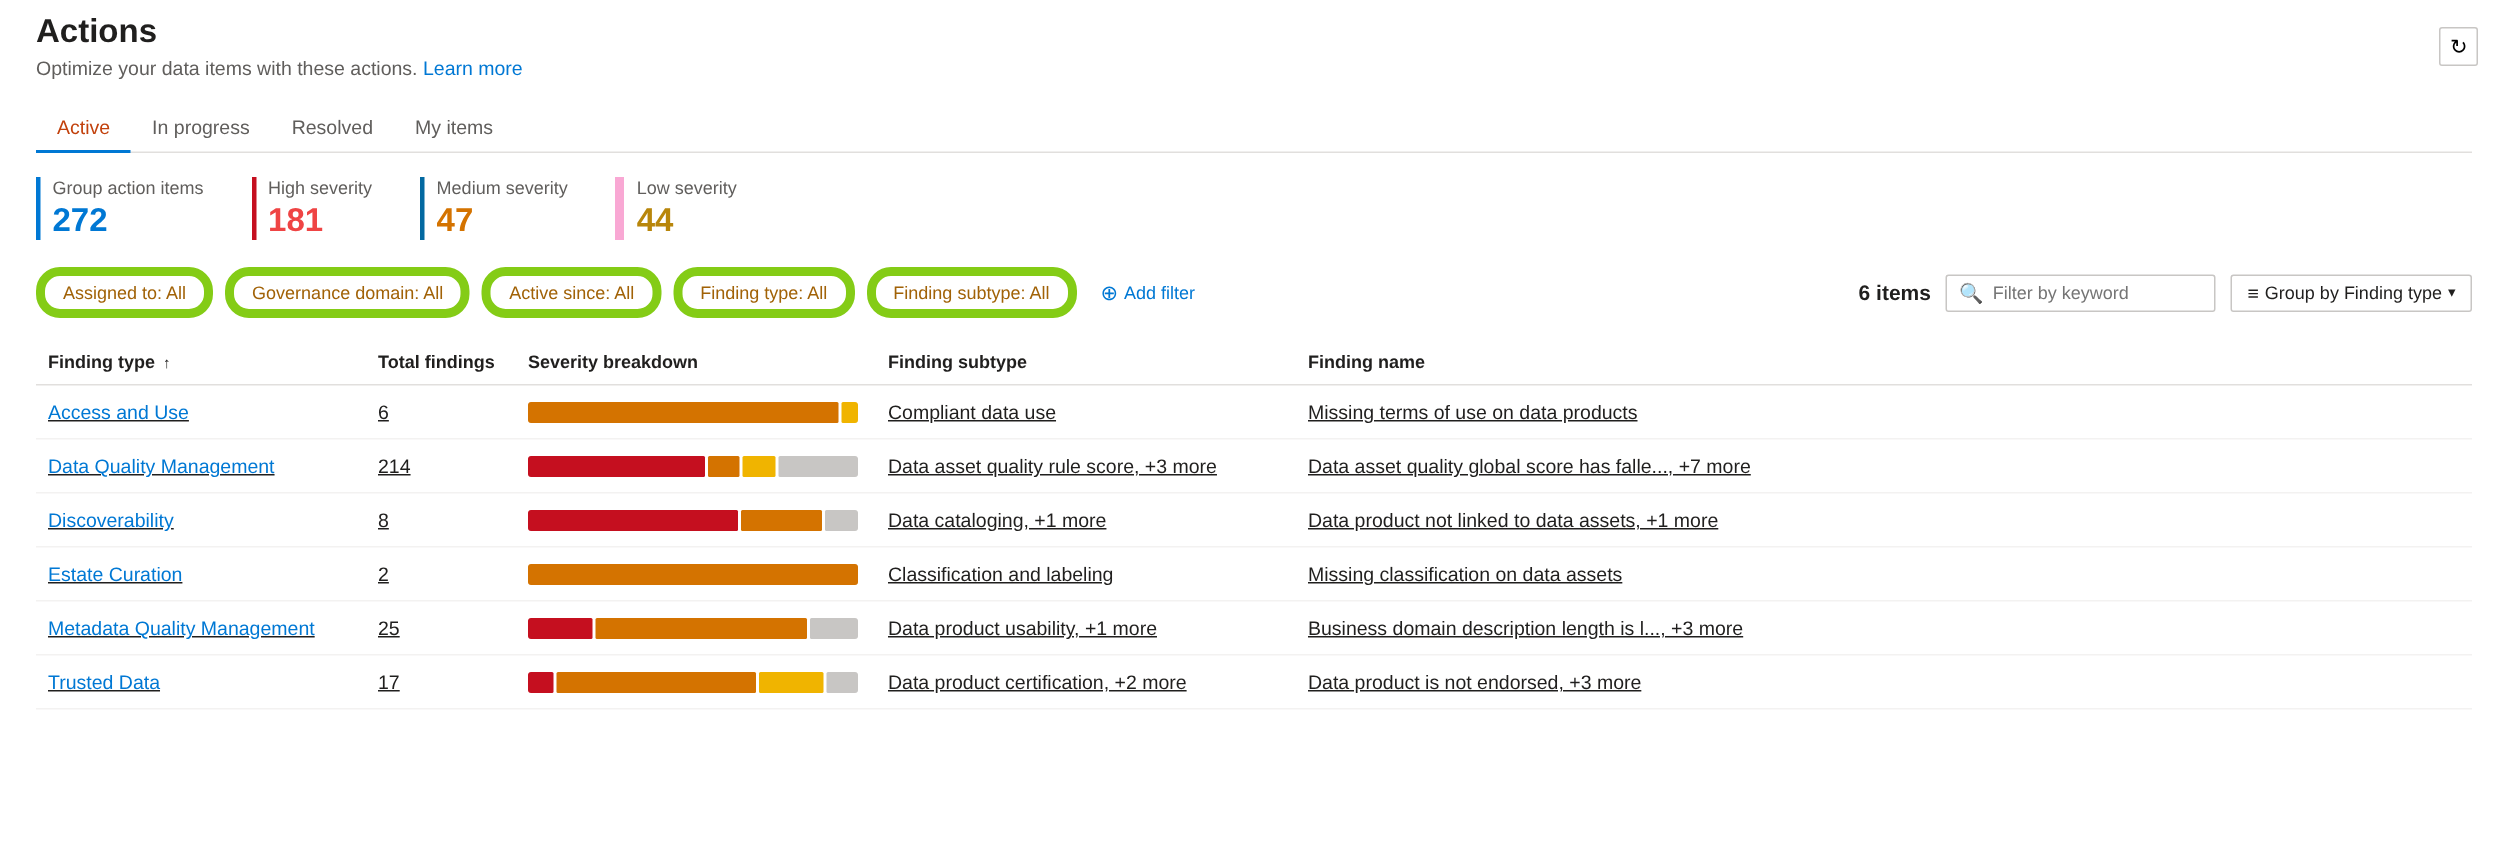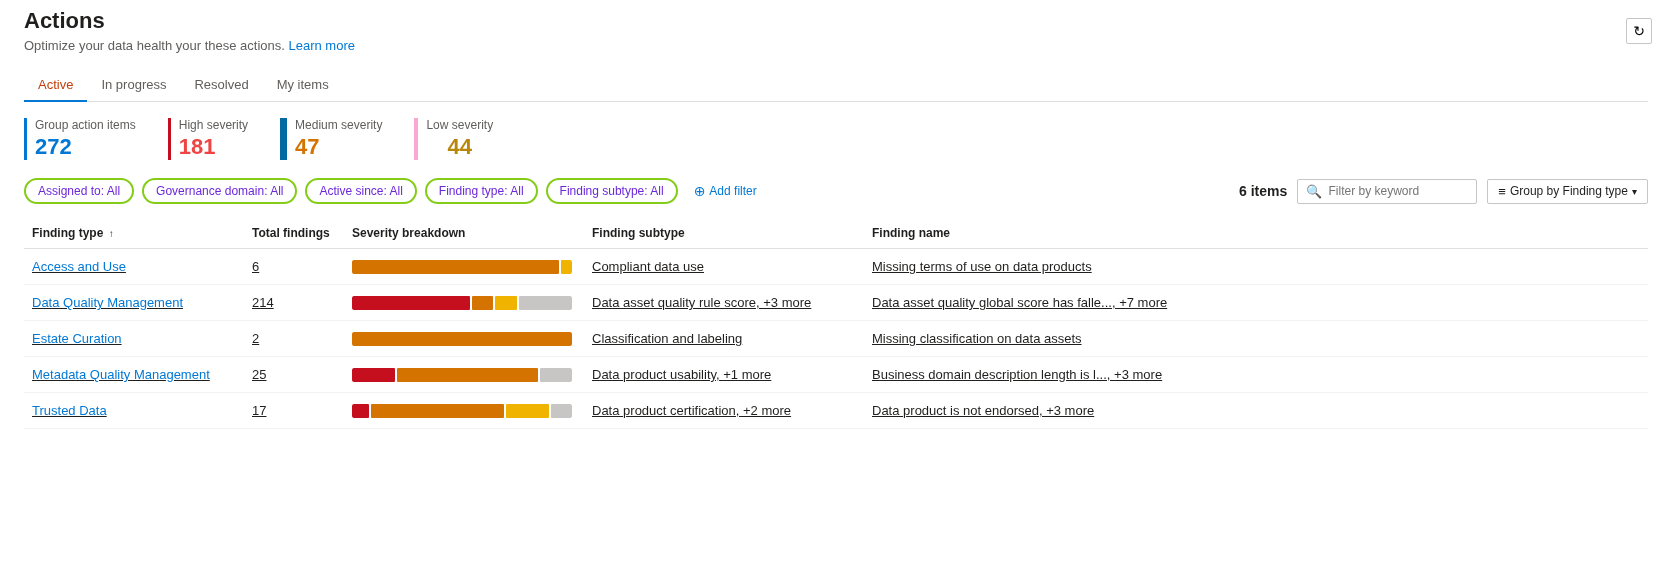--- a/index.html
+++ b/index.html
@@ -8,30 +8,30 @@
     h1 { font-size: 22px; font-weight: 600; margin-bottom: 4px; }
     .subtitle { font-size: 13px; color: #605e5c; margin-bottom: 16px; }
     .subtitle a { color: #0078d4; text-decoration: none; }
     .tabs { display: flex; gap: 0; border-bottom: 1px solid #e1dfdd; margin-bottom: 16px; }
     .tab { padding: 8px 14px; font-size: 13px; cursor: pointer; color: #605e5c; border-bottom: 2px solid transparent; margin-bottom: -1px; }
     .tab.active { color: #c2410c; border-bottom: 2px solid #0078d4; font-weight: 400; }
     .stats-row { display: flex; gap: 32px; margin-bottom: 18px; }
     .stat-item { display: flex; flex-direction: column; gap: 2px; padding-left: 8px; }
     .stat-item.blue { border-left: 3px solid #0078d4; }
     .stat-item.red { border-left: 3px solid #c50f1f; }
-    .stat-item.orange { border-left: 7px solid #0369a1; }
-    .stat-item.yellow { border-left: 4px solid #f9a8d4; align-items: center; }
+    .stat-item.orange { border-left: 3px solid #0369a1; }
+    .stat-item.yellow { border-left: 6px solid #f9a8d4; }
     .stat-label { font-size: 12px; color: #605e5c; }
     .stat-value { font-size: 22px; font-weight: 600; }
     .stat-value.blue { color: #0078d4; }
     .stat-value.red { color: #ef4444; }
     .stat-value.orange { color: #d47300; }
     .stat-value.yellow { color: #b8860b; }
     .filters-row { display: flex; align-items: center; gap: 8px; margin-bottom: 14px; flex-wrap: wrap; }
-    .filter-chip { border: 2px solid #84cc16; border-radius: 16px; padding: 4px 12px; font-size: 12px; cursor: pointer; background: #fff; color: #6d28d9; }
+    .filter-chip { border: 6px solid #84cc16; border-radius: 16px; padding: 4px 12px; font-size: 12px; cursor: pointer; background: #fff; color: #a16207; }
     .add-filter { display: flex; align-items: center; gap: 4px; font-size: 12px; color: #0078d4; cursor: pointer; background: none; border: none; padding: 4px 8px; }
     .toolbar-right { display: flex; align-items: center; gap: 10px; margin-left: auto; }
     .items-count { font-size: 14px; font-weight: 600; }
     .search-box { display: flex; align-items: center; border: 1px solid #c8c6c4; border-radius: 2px; padding: 4px 8px; gap: 6px; background: #fff; width: 180px; }
     .search-box input { border: none; outline: none; font-size: 12px; width: 100%; color: #201f1e; }
     .group-by { display: flex; align-items: center; gap: 4px; font-size: 12px; cursor: pointer; color: #201f1e; border: 1px solid #c8c6c4; border-radius: 2px; padding: 4px 10px; background: #fff; }
     table { width: 100%; border-collapse: collapse; }
     thead th { text-align: left; font-size: 12px; font-weight: 600; color: #201f1e; padding: 8px 12px 8px 8px; border-bottom: 1px solid #e1dfdd; white-space: nowrap; }
     tbody tr { border-bottom: 1px solid #f3f2f1; }
     tbody td { padding: 10px 8px; font-size: 13px; vertical-align: middle; text-decoration: underline; }
@@ -47,21 +47,21 @@
     .refresh-btn { position: absolute; top: 18px; right: 20px; background: none; border: 1px solid #c8c6c4; border-radius: 2px; cursor: pointer; padding: 4px 6px; font-size: 14px; }
     .page-wrapper { position: relative; }
   </style>
 </head>
 <body>
 
 <div class="page-wrapper">
   <div class="page">
     <h1>Actions</h1>
     <p class="subtitle">
-      <span>Optimize your data health your these actions.</span>
+      <span>Optimize your data items with these actions.</span>
       <a href="#">Learn more</a>
     </p>
 
     <div class="tabs">
       <div class="tab active">Active</div>
       <div class="tab">In progress</div>
       <div class="tab">Resolved</div>
       <div class="tab">My items</div>
     </div>
 
@@ -150,20 +150,33 @@
                 <div class="bar-seg" style="width: 55%; background: rgb(197, 15, 31);"></div>
                 <div class="bar-seg" style="width: 10%; background: rgb(212, 115, 0);"></div>
                 <div class="bar-seg" style="width: 10%; background: rgb(240, 180, 0);"></div>
                 <div class="bar-seg" style="width: 25%; background: rgb(200, 198, 196);"></div>
               </div>
             </td>
             <td class="col-subtype">Data asset quality rule score, +3 more</td>
             <td class="col-name">Data asset quality global score has falle..., +7 more</td>
           </tr>
           <tr>
+            <td class="col-finding-type"><a class="finding-type-link">Discoverability</a></td>
+            <td class="col-total">8</td>
+            <td class="col-severity">
+              <div class="bar-container">
+                <div class="bar-seg" style="width: 65%; background: rgb(197, 15, 31);"></div>
+                <div class="bar-seg" style="width: 25%; background: rgb(212, 115, 0);"></div>
+                <div class="bar-seg" style="width: 10%; background: rgb(200, 198, 196);"></div>
+              </div>
+            </td>
+            <td class="col-subtype">Data cataloging, +1 more</td>
+            <td class="col-name">Data product not linked to data assets, +1 more</td>
+          </tr>
+          <tr>
             <td class="col-finding-type"><a class="finding-type-link">Estate Curation</a></td>
             <td class="col-total">2</td>
             <td class="col-severity">
               <div class="bar-container">
                 <div class="bar-seg" style="width: 100%; background: rgb(212, 115, 0);"></div>
               </div>
             </td>
             <td class="col-subtype">Classification and labeling</td>
             <td class="col-name">Missing classification on data assets</td>
           </tr>

